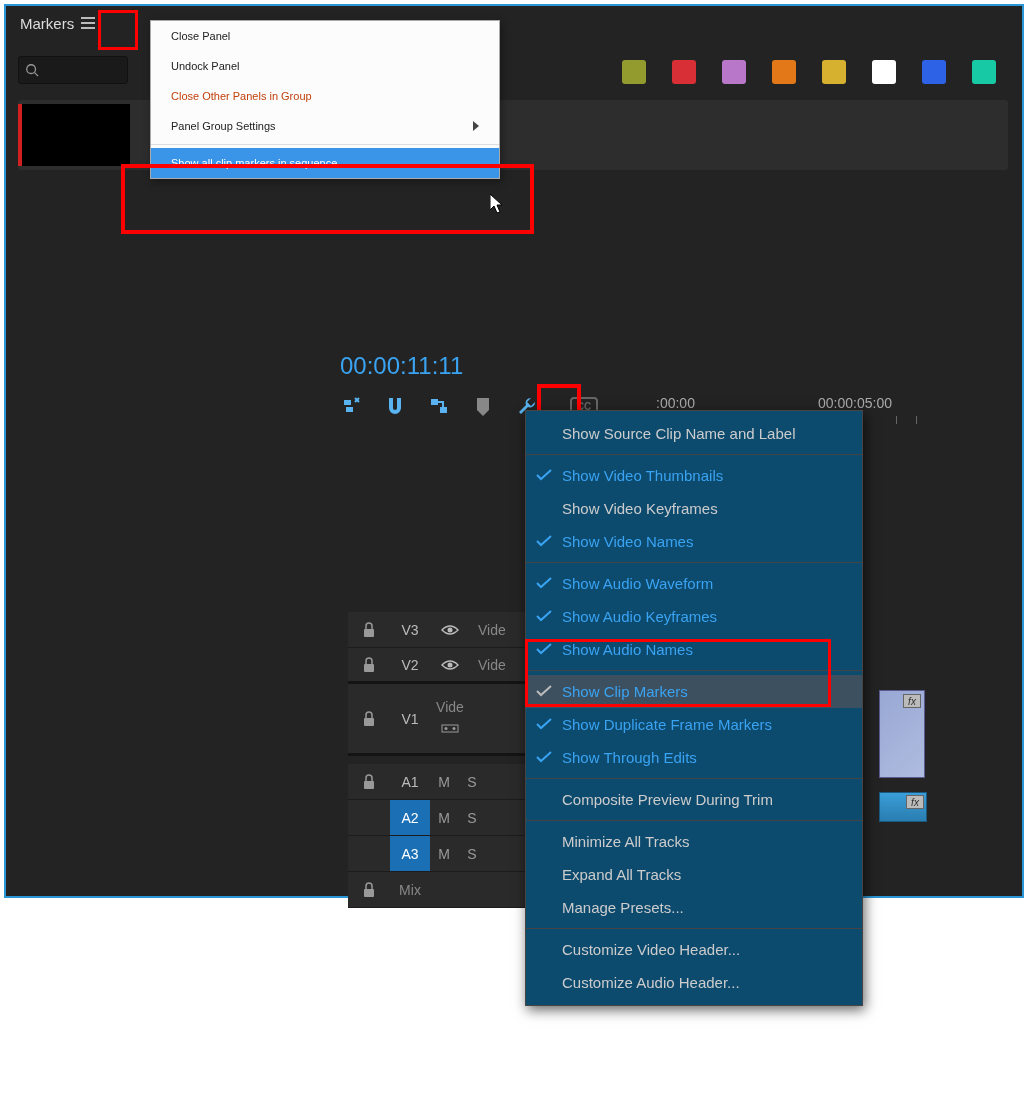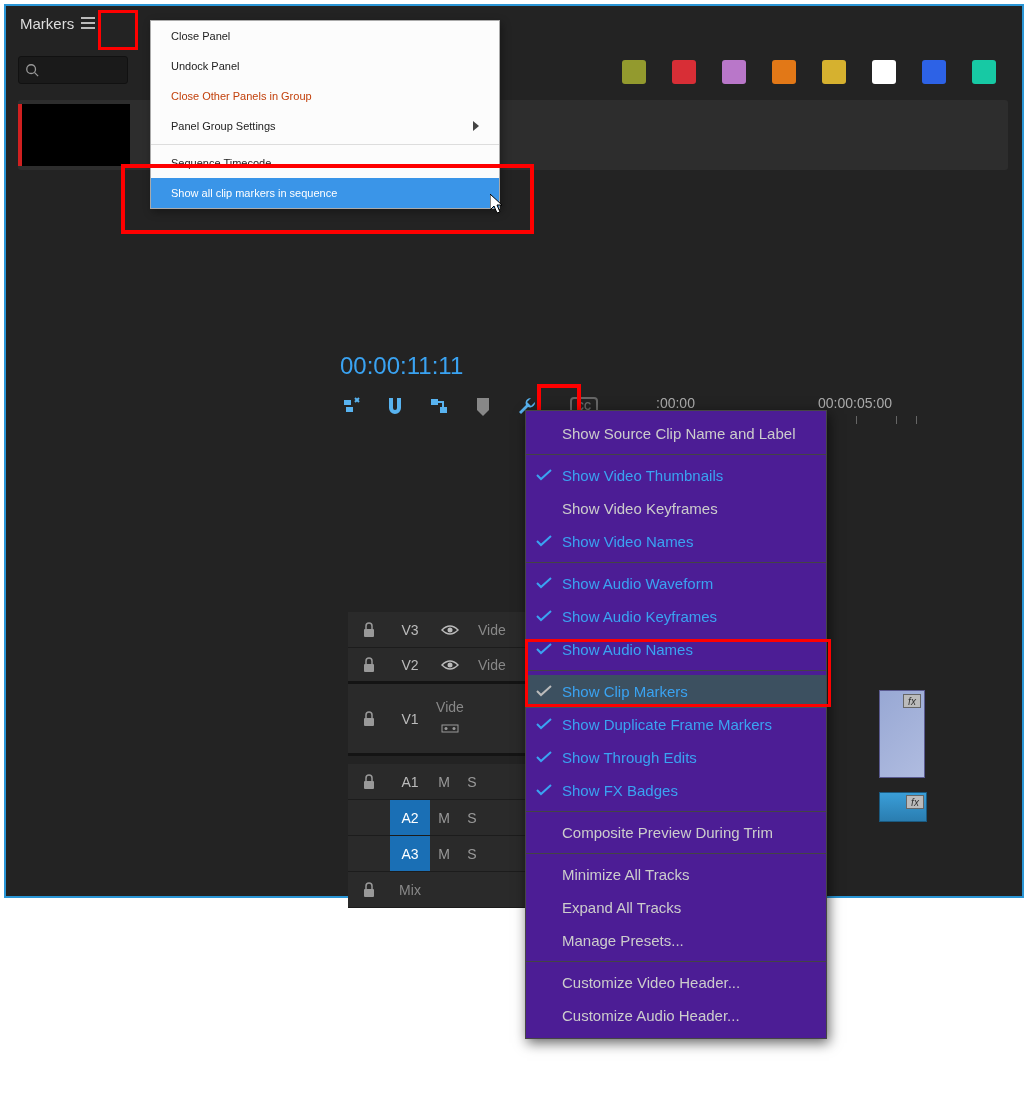--- a/index.html
+++ b/index.html
@@ -224,22 +224,22 @@
   .eye-cell { width: 40px; display:flex; align-items:center; justify-content:center; }
   .ms-cell { width: 28px; display:flex; align-items:center; justify-content:center; color:#999; font-size:14px; }
   .vid-text { color: #888; font-size: 14px; padding-left: 8px; }
   .lock-icon svg, .eye-icon svg { display:block; }
 
   
   .wrench-menu {
     position: absolute;
     top: 410px;
     left: 525px;
-    width: 302px;
-    background: #4c1d95;
+    width: 338px;
+    background: #0c4a6e;
     border: 1px solid #454545;
     box-shadow: 2px 4px 12px rgba(0,0,0,.6);
     z-index: 100;
     color: #ccc;
     padding: 6px 0;
   }
   .wmenu-item {
     height: 33px;
     display: flex;
     align-items: center;
@@ -353,23 +353,20 @@
         <span>Undock Panel</span>
       </div>
     <div class="menu-item disabled">
         <span>Close Other Panels in Group</span>
       </div>
     <div class="menu-item">
         <span>Panel Group Settings</span>
         <span class="submenu-arrow"></span>
       </div>
     <div class="menu-sep"></div>
-    <div class="menu-item">
-        <span>Sequence Timecode</span>
-      </div>
     <div class="menu-item hovered">
         <span>Show all clip markers in sequence</span>
       </div>
   </div>
   <div class="panel-menu-highlight"></div>
   <div class="cursor-arrow" style="top:188px; left:484px">
     <svg width="14" height="20" viewBox="0 0 14 20">
         <path d="M0 0 L0 16 L4 12 L7 19 L10 18 L7 11 L12 11 Z" fill="#fff" stroke="#000" stroke-width="1"></path>
       </svg>
   </div>
@@ -601,28 +598,20 @@
       <span>Show Duplicate Frame Markers</span>
     </div>
   <div class="wmenu-item checked">
       <span class="wcheck">
         <svg width="16" height="12">
           <path d="M1 6 L5 10 L15 1" stroke="#3aa3f2" stroke-width="2" fill="none"></path>
         </svg>
       </span>
       <span>Show Through Edits</span>
     </div>
-  <div class="wmenu-item checked">
-      <span class="wcheck">
-        <svg width="16" height="12">
-          <path d="M1 6 L5 10 L15 1" stroke="#3aa3f2" stroke-width="2" fill="none"></path>
-        </svg>
-      </span>
-      <span>Show FX Badges</span>
-    </div>
   <div class="wmenu-sep"></div>
   <div class="wmenu-item">
       <span>Composite Preview During Trim</span>
     </div>
   <div class="wmenu-sep"></div>
   <div class="wmenu-item">
       <span>Minimize All Tracks</span>
     </div>
   <div class="wmenu-item">
       <span>Expand All Tracks</span>

